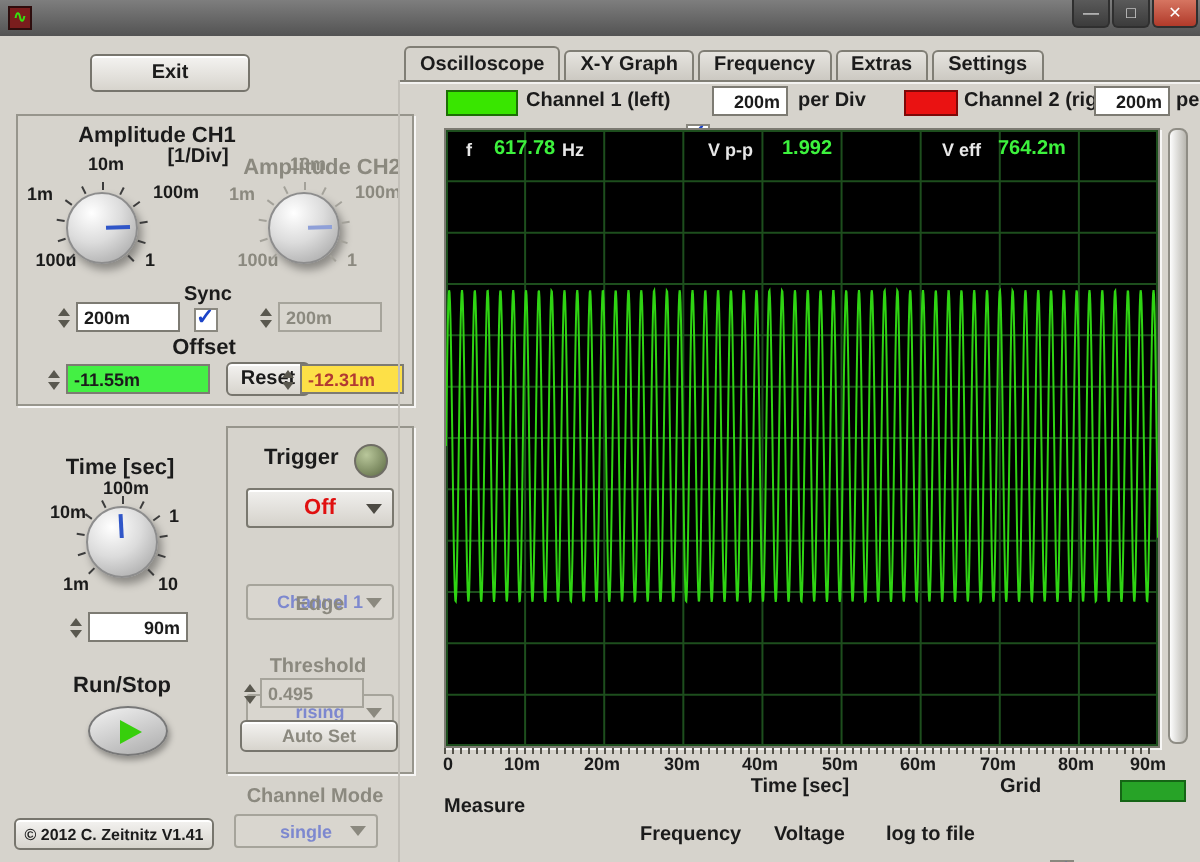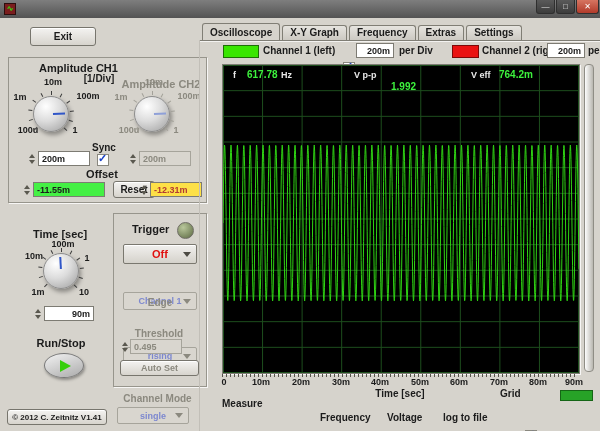--- a/index.html
+++ b/index.html
@@ -87,21 +87,21 @@
 
 <div id="win">
 
   <div id="titlebar">
     <div id="appicon">∿</div>
   </div>
   <div class="winbtn" id="btn-min" style="left:536px;width:19px;">—</div>
   <div class="winbtn" id="btn-max" style="left:556px;width:19px;">□</div>
   <div class="winbtn" id="btn-close" style="left:576px;width:23px;">✕</div>
 
-  <div class="btn abs" style="left:30px;top:27px;width:66px;height:19px;">Exit</div>
+  <div class="btn abs" style="left:45px;top:27px;width:80px;height:19px;">Exit</div>
 
   <div class="gbox abs" style="left:8px;top:57px;width:197px;height:144px;text-decoration:underline;">
     <div class="lbl abs ctr" style="left:12px;top:4px;width:115px;font-size:11px;">Amplitude CH1</div>
     <div class="lbl abs ctr" style="left:55px;top:15px;width:70px;">[1/Div]</div>
     <div class="lbl abs ctr dis" style="left:112px;top:20px;width:80px;font-size:11px;">Amplitude CH2</div>
 
     <div class="klbl" style="left:33px;top:19px;width:22px;">10m</div>
     <div class="klbl" style="left:66px;top:33px;width:26px;">100m</div>
     <div class="klbl" style="left:60px;top:67px;width:12px;">1</div>
     <div class="klbl" style="left:6px;top:67px;width:26px;">100u</div>
@@ -281,21 +281,21 @@
         <line x1="0" x2="356" y1="231" y2="231" stroke="#1d4e1d"></line>
         <line x1="0" x2="356" y1="256.6666666666667" y2="256.6666666666667" stroke="#1d4e1d"></line>
         <line x1="0" x2="356" y1="282.3333333333333" y2="282.3333333333333" stroke="#1d4e1d"></line>
         <line x1="0" x2="356" y1="307.5" y2="307.5" stroke="#1d4e1d"></line>
         <polyline points="0.00,158.00 0.22,141.12 0.45,125.05 0.67,110.53 0.89,98.28 1.11,88.85 1.33,82.71 1.56,80.15 1.78,81.28 2.00,86.06 2.23,94.25 2.45,105.47 2.67,119.18 2.89,134.74 3.12,151.40 3.34,168.38 3.56,184.86 3.78,200.07 4.00,213.28 4.23,223.86 4.45,231.32 4.67,235.30 4.90,235.60 5.12,232.23 5.34,225.32 5.56,215.22 5.79,202.41 6.01,187.48 6.23,171.16 6.45,154.21 6.67,137.44 6.90,121.65 7.12,107.58 7.34,95.91 7.57,87.19 7.79,81.83 8.01,80.08 8.23,82.04 8.46,87.60 8.68,96.51 8.90,108.34 9.12,122.52 9.34,138.39 9.57,155.19 9.79,172.13 10.01,188.39 10.24,203.21 10.46,215.89 10.68,225.81 10.90,232.52 11.13,235.69 11.35,235.17 11.57,230.98 11.79,223.33 12.02,212.58 12.24,199.24 12.46,183.94 12.68,167.40 12.90,150.42 13.13,133.80 13.35,118.33 13.57,104.75 13.79,93.69 14.02,85.69 14.24,81.12 14.46,80.20 14.69,82.97 14.91,89.31 15.13,98.91 15.35,111.32 15.57,125.94 15.80,142.09 16.02,158.99 16.24,175.84 16.46,191.85 16.69,206.25 16.91,218.36 17.13,227.60 17.36,233.54 17.58,235.89 17.80,234.55 18.02,229.57 18.24,221.19 18.47,209.81 18.69,195.97 18.91,180.33 19.13,163.62 19.36,146.66 19.58,130.23 19.80,115.12 20.03,102.04 20.25,91.62 20.47,84.36 20.69,80.59 20.91,80.50 21.14,84.09 21.36,91.19 21.58,101.46 21.80,114.41 22.03,129.44 22.25,145.82 22.47,162.78 22.70,179.51 22.92,195.23 23.14,209.17 23.36,220.69 23.59,229.23 23.81,234.38 24.03,235.91 24.25,233.74 24.48,227.98 24.70,218.89 24.92,206.91 25.14,192.61 25.36,176.66 25.59,159.83 25.81,142.91 26.03,126.71 26.25,112.00 26.48,99.47 26.70,89.72 26.92,83.21 27.14,80.25 27.37,80.98 27.59,85.38 27.81,93.22 28.04,104.13 28.26,117.61 28.48,133.00 28.70,149.58 28.93,166.56 29.15,183.14 29.37,198.52 29.59,211.97 29.82,222.87 30.04,230.68 30.26,235.04 30.48,235.75 30.70,232.76 30.93,226.23 31.15,216.45 31.37,203.90 31.59,189.17 31.82,172.96 32.04,156.04 32.26,139.21 32.48,123.28 32.71,108.99 32.93,97.03 33.15,87.97 33.38,82.23 33.60,80.09 33.82,81.65 34.04,86.84 34.27,95.40 34.49,106.94 34.71,120.90 34.93,136.63 35.16,153.37 35.38,170.32 35.60,186.70 35.82,201.71 36.05,214.65 36.27,224.89 36.49,231.96 36.71,235.52 36.93,235.40 37.16,231.60 37.38,224.31 37.60,213.87 37.82,200.78 38.05,185.65 38.27,169.22 38.49,152.25 38.71,135.55 38.94,119.92 39.16,106.10 39.38,94.74 39.61,86.39 39.83,81.44 40.05,80.12 40.27,82.50 40.50,88.47 40.72,97.74 40.94,109.87 41.16,124.28 41.39,140.30 41.61,157.16 41.83,174.06 42.05,190.19 42.27,204.80 42.50,217.19 42.72,226.76 42.94,233.07 43.16,235.82 43.39,234.87 43.61,230.27 43.83,222.24 44.05,211.16 44.28,197.55 44.50,182.07 44.72,165.45 44.95,148.47 45.17,131.94 45.39,116.65 45.61,103.33 45.84,92.60 46.06,84.98 46.28,80.82 46.50,80.33 46.73,83.53 46.95,90.26 47.17,100.21 47.39,112.91 47.62,127.74 47.84,144.02 48.06,160.95 48.28,177.75 48.51,193.61 48.73,207.78 48.95,219.58 49.17,228.47 49.40,234.00 49.62,235.93 49.84,234.15 50.06,228.76 50.28,220.02 50.51,208.32 50.73,194.24 50.95,178.43 51.17,161.66 51.40,144.71 51.62,128.40 51.84,113.49 52.06,100.69 52.29,90.61 52.51,83.74 52.73,80.39 52.95,80.73 53.18,84.73 53.40,92.22 53.62,102.83 53.84,116.06 54.07,131.28 54.29,147.77 54.51,164.74 54.73,181.40 54.96,196.94 55.18,210.64 55.40,221.84 55.63,230.00 55.85,234.75 56.07,235.85 56.29,233.26 56.52,227.09 56.74,217.64 56.96,205.36 57.18,190.84 57.41,174.75 57.63,157.87 57.85,140.99 58.07,124.92 58.30,110.42 58.52,98.19 58.74,88.79 58.96,82.68 59.19,80.14 59.41,81.31 59.63,86.11 59.85,94.33 60.08,105.57 60.30,119.30 60.52,134.87 60.74,151.54 60.97,168.52 61.19,184.99 61.41,200.18 61.63,213.38 61.85,223.94 62.08,231.37 62.30,235.32 62.52,235.59 62.74,232.18 62.97,225.25 63.19,215.13 63.41,202.29 63.63,187.36 63.86,171.02 64.08,154.07 64.30,137.31 64.52,121.53 64.75,107.48 64.97,95.83 65.19,87.13 65.41,81.80 65.64,80.08 65.86,82.07 66.08,87.66 66.30,96.59 66.53,108.44 66.75,122.64 66.97,138.52 67.20,155.33 67.42,172.26 67.64,188.52 67.86,203.33 68.09,215.98 68.31,225.88 68.53,232.56 68.75,235.70 68.98,235.15 69.20,230.93 69.42,223.26 69.64,212.48 69.87,199.12 70.09,183.80 70.31,167.27 70.53,150.29 70.76,133.67 70.98,118.22 71.20,104.65 71.42,93.61 71.65,85.64 71.87,81.09 72.09,80.21 72.31,83.01 72.53,89.38 72.76,99.00 72.98,111.43 73.20,126.07 73.42,142.22 73.65,159.13 73.87,175.98 74.09,191.97 74.31,206.36 74.54,218.45 74.76,227.66 74.98,233.58 75.20,235.90 75.43,234.52 75.65,229.51 75.87,221.11 76.09,209.70 76.32,195.85 76.54,180.19 76.76,163.49 76.98,146.52 77.21,130.10 77.43,115.00 77.65,101.94 77.88,91.55 78.10,84.31 78.32,80.58 78.54,80.51 78.77,84.13 78.99,91.26 79.21,101.55 79.43,114.53 79.66,129.57 79.88,145.96 80.10,162.92 80.32,179.65 80.55,195.35 80.77,209.28 80.99,220.77 81.21,229.28 81.44,234.41 81.66,235.91 81.88,233.71 82.10,227.92 82.33,218.80 82.55,206.80 82.77,192.49 82.99,176.53 83.22,159.69 83.44,142.78 83.66,126.59 83.88,111.89 84.10,99.38 84.33,89.65 84.55,83.17 84.77,80.24 84.99,81.01 85.22,85.43 85.44,93.29 85.66,104.23 85.88,117.73 86.11,133.13 86.33,149.72 86.55,166.70 86.77,183.27 87.00,198.64 87.22,212.07 87.44,222.94 87.66,230.73 87.89,235.07 88.11,235.74 88.33,232.72 88.55,226.16 88.78,216.36 89.00,203.79 89.22,189.04 89.44,172.82 89.67,155.90 89.89,139.08 90.11,123.15 90.33,108.88 90.56,96.95 90.78,87.91 91.00,82.20 91.22,80.09 91.45,81.68 91.67,86.89 91.89,95.48 92.11,107.04 92.34,121.02 92.56,136.76 92.78,153.50 93.00,170.46 93.23,186.83 93.45,201.83 93.67,214.74 93.89,224.96 94.12,232.01 94.34,235.54 94.56,235.38 94.78,231.56 95.01,224.24 95.23,213.77 95.45,200.66 95.67,185.52 95.90,169.08 96.12,152.11 96.34,135.42 96.56,119.80 96.79,105.99 97.01,94.66 97.23,86.33 97.45,81.41 97.68,80.12 97.90,82.53 98.12,88.53 98.34,97.82 98.57,109.98 98.79,124.41 99.01,140.44 99.23,157.30 99.46,174.19 99.68,190.32 99.90,204.91 100.13,217.28 100.35,226.83 100.57,233.11 100.79,235.82 101.02,234.85 101.24,230.22 101.46,222.16 101.68,211.06 101.91,197.44 102.13,181.94 102.35,165.31 102.57,148.33 102.80,131.81 103.02,116.54 103.24,103.23 103.46,92.53 103.69,84.93 103.91,80.80 104.13,80.34 104.35,83.57 104.58,90.33 104.80,100.31 105.02,113.02 105.24,127.87 105.47,144.15 105.69,161.09 105.91,177.88 106.13,193.73 106.36,207.89 106.58,219.67 106.80,228.52 107.02,234.03 107.25,235.93 107.47,234.12 107.69,228.71 107.91,219.93 108.14,208.22 108.36,194.12 108.58,178.30 108.80,161.52 109.03,144.58 109.25,128.27 109.47,113.37 109.69,100.60 109.92,90.55 110.14,83.70 110.36,80.38 110.58,80.75 110.81,84.78 111.03,92.29 111.25,102.93 111.47,116.17 111.69,131.41 111.92,147.90 112.14,164.88 112.36,181.53 112.58,197.06 112.81,210.74 113.03,221.92 113.25,230.06 113.47,234.77 113.70,235.85 113.92,233.22 114.14,227.03 114.36,217.55 114.59,205.25 114.81,190.71 115.03,174.61 115.25,157.73 115.48,140.85 115.70,124.80 115.92,110.32 116.14,98.10 116.37,88.73 116.59,82.64 116.81,80.14 117.03,81.33 117.26,86.17 117.48,94.41 117.70,105.67 117.92,119.42 118.15,135.01 118.37,151.68 118.59,168.65 118.81,185.12 119.04,200.30 119.26,213.47 119.48,224.01 119.70,231.41 119.93,235.33 120.15,235.58 120.37,232.14 120.59,225.18 120.82,215.04 121.04,202.18 121.26,187.23 121.48,170.89 121.71,153.93 121.93,137.17 122.15,121.40 122.38,107.37 122.60,95.74 122.82,87.07 123.04,81.77 123.27,80.08 123.49,82.10 123.71,87.72 123.93,96.68 124.16,108.55 124.38,122.77 124.60,138.66 124.82,155.47 125.05,172.40 125.27,188.65 125.49,203.44 125.71,216.07 125.94,225.95 126.16,232.60 126.38,235.71 126.60,235.13 126.83,230.89 127.05,223.18 127.27,212.38 127.49,199.00 127.72,183.67 127.94,167.13 128.16,150.15 128.38,133.54 128.61,118.10 128.83,104.55 129.05,93.53 129.27,85.58 129.50,81.07 129.72,80.21 129.94,83.05 130.16,89.44 130.39,99.09 130.61,111.54 130.83,126.19 131.05,142.36 131.28,159.26 131.50,176.11 131.72,192.10 131.94,206.47 132.17,218.53 132.39,227.73 132.61,233.61 132.83,235.90 133.06,234.49 133.28,229.46 133.50,221.02 133.72,209.60 133.94,195.73 134.17,180.06 134.39,163.35 134.61,146.38 134.83,129.97 135.06,114.88 135.28,101.85 135.50,91.48 135.72,84.27 135.95,80.56 136.17,80.53 136.39,84.18 136.61,91.33 136.84,101.65 137.06,114.64 137.28,129.70 137.50,146.09 137.73,163.06 137.95,179.78 138.17,195.47 138.39,209.38 138.62,220.85 138.84,229.34 139.06,234.44 139.28,235.91 139.51,233.68 139.73,227.86 139.95,218.72 140.17,206.70 140.40,192.36 140.62,176.40 140.84,159.56 141.06,142.64 141.29,126.46 141.51,111.77 141.73,99.28 141.95,89.58 142.18,83.13 142.40,80.23 142.62,81.03 142.84,85.48 143.07,93.37 143.29,104.33 143.51,117.85 143.73,133.26 143.96,149.86 144.18,166.84 144.40,183.40 144.63,198.75 144.85,212.17 145.07,223.02 145.29,230.78 145.52,235.09 145.74,235.73 145.96,232.68 146.18,226.09 146.41,216.27 146.63,203.67 146.85,188.91 147.07,172.69 147.30,155.76 147.52,138.94 147.74,123.03 147.96,108.77 148.19,96.86 148.41,87.85 148.63,82.17 148.85,80.09 149.08,81.71 149.30,86.95 149.52,95.57 149.74,107.15 149.97,121.15 150.19,136.89 150.41,153.64 150.63,170.60 150.86,186.96 151.08,201.94 151.30,214.84 151.52,225.04 151.75,232.05 151.97,235.55 152.19,235.37 152.41,231.51 152.64,224.17 152.86,213.68 153.08,200.55 153.30,185.39 153.53,168.94 153.75,151.97 153.97,135.28 154.19,119.68 154.42,105.89 154.64,94.58 154.86,86.28 155.08,81.38 155.31,80.13 155.53,82.57 155.75,88.59 155.97,97.91 156.19,110.08 156.42,124.53 156.64,140.57 156.86,157.44 157.08,174.33 157.31,190.44 157.53,205.02 157.75,217.37 157.97,226.89 158.20,233.15 158.42,235.83 158.64,234.82 158.86,230.17 159.09,222.08 159.31,210.96 159.53,197.32 159.75,181.81 159.98,165.17 160.20,148.19 160.42,131.68 160.64,116.42 160.87,103.13 161.09,92.45 161.31,84.88 161.53,80.78 161.76,80.35 161.98,83.61 162.20,90.40 162.42,100.40 162.65,113.13 162.87,128.00 163.09,144.29 163.31,161.23 163.54,178.02 163.76,193.86 163.98,207.99 164.20,219.75 164.43,228.58 164.65,234.06 164.87,235.93 165.09,234.09 165.32,228.65 165.54,219.85 165.76,208.11 165.98,193.99 166.21,178.17 166.43,161.38 166.65,144.44 166.88,128.14 167.10,113.26 167.32,100.50 167.54,90.48 167.77,83.66 167.99,80.37 168.21,80.76 168.43,84.83 168.66,92.37 168.88,103.02 169.10,116.29 169.32,131.54 169.55,148.04 169.77,165.02 169.99,181.66 170.21,197.18 170.44,210.84 170.66,221.99 170.88,230.11 171.10,234.80 171.33,235.84 171.55,233.19 171.77,226.96 171.99,217.47 172.22,205.14 172.44,190.58 172.66,174.48 172.88,157.59 173.11,140.72 173.33,124.67 173.55,110.21 173.77,98.01 174.00,88.66 174.22,82.61 174.44,80.13 174.66,81.36 174.89,86.22 175.11,94.49 175.33,105.78 175.55,119.54 175.78,135.14 176.00,151.82 176.22,168.79 176.44,185.25 176.67,200.42 176.89,213.57 177.11,224.08 177.33,231.46 177.56,235.35 177.78,235.57 178.00,232.10 178.22,225.11 178.44,214.94 178.67,202.07 178.89,187.10 179.11,170.75 179.34,153.80 179.56,137.04 179.78,121.28 180.00,107.27 180.22,95.66 180.45,87.01 180.67,81.74 180.89,80.09 181.12,82.13 181.34,87.78 181.56,96.76 181.78,108.66 182.00,122.89 182.23,138.79 182.45,155.61 182.67,172.53 182.90,188.77 183.12,203.55 183.34,216.16 183.56,226.02 183.78,232.64 184.01,235.72 184.23,235.11 184.45,230.84 184.68,223.11 184.90,212.28 185.12,198.88 185.34,183.54 185.56,166.99 185.79,150.01 186.01,133.41 186.23,117.98 186.46,104.45 186.68,93.46 186.90,85.53 187.12,81.05 187.34,80.22 187.57,83.09 187.79,89.51 188.01,99.18 188.24,111.65 188.46,126.32 188.68,142.49 188.90,159.40 189.13,176.25 189.35,192.22 189.57,206.57 189.79,218.62 190.01,227.79 190.24,233.64 190.46,235.90 190.68,234.47 190.91,229.40 191.13,220.94 191.35,209.50 191.57,195.61 191.79,179.93 192.02,163.21 192.24,146.25 192.46,129.84 192.69,114.77 192.91,101.75 193.13,91.41 193.35,84.22 193.57,80.54 193.80,80.54 194.02,84.22 194.24,91.40 194.47,101.74 194.69,114.76 194.91,129.82 195.13,146.23 195.35,163.19 195.58,179.91 195.80,195.59 196.02,209.48 196.25,220.93 196.47,229.39 196.69,234.46 196.91,235.91 197.13,233.65 197.36,227.80 197.58,218.63 197.80,206.59 198.03,192.24 198.25,176.26 198.47,159.42 198.69,142.51 198.91,126.33 199.14,111.66 199.36,99.19 199.58,89.52 199.81,83.09 200.03,80.22 200.25,81.05 200.47,85.53 200.69,93.45 200.92,104.43 201.14,117.96 201.36,133.40 201.59,150.00 201.81,166.97 202.03,183.53 202.25,198.87 202.47,212.27 202.70,223.10 202.92,230.83 203.14,235.11 203.37,235.72 203.59,232.64 203.81,226.02 204.03,216.17 204.25,203.56 204.48,188.79 204.70,172.55 204.92,155.62 205.15,138.81 205.37,122.90 205.59,108.67 205.81,96.77 206.03,87.79 206.26,82.14 206.48,80.09 206.70,81.74 206.93,87.01 207.15,95.65 207.37,107.25 207.59,121.27 207.81,137.03 208.04,153.78 208.26,170.73 208.48,187.08 208.71,202.05 208.93,214.93 209.15,225.11 209.37,232.09 209.59,235.56 209.82,235.35 210.04,231.47 210.26,224.09 210.49,213.58 210.71,200.43 210.93,185.26 211.15,168.80 211.38,151.83 211.60,135.15 211.82,119.56 212.04,105.79 212.26,94.50 212.49,86.23 212.71,81.36 212.93,80.13 213.16,82.60 213.38,88.66 213.60,98.00 213.82,110.19 214.04,124.66 214.27,140.70 214.49,157.57 214.71,174.46 214.94,190.57 215.16,205.13 215.38,217.45 215.60,226.96 215.82,233.18 216.05,235.84 216.27,234.80 216.49,230.11 216.72,222.00 216.94,210.86 217.16,197.20 217.38,181.68 217.60,165.03 217.83,148.06 218.05,131.55 218.27,116.30 218.50,103.03 218.72,92.38 218.94,84.83 219.16,80.77 219.38,80.37 219.61,83.65 219.83,90.47 220.05,100.49 220.28,113.25 220.50,128.13 220.72,144.43 220.94,161.37 221.16,178.15 221.39,193.98 221.61,208.10 221.83,219.84 222.06,228.64 222.28,234.09 222.50,235.93 222.72,234.06 222.94,228.59 223.17,219.76 223.39,208.00 223.61,193.87 223.84,178.03 224.06,161.25 224.28,144.30 224.50,128.01 224.72,113.15 224.95,100.41 225.17,90.41 225.39,83.62 225.62,80.35 225.84,80.78 226.06,84.88 226.28,92.44 226.50,103.12 226.73,116.41 226.95,131.67 227.17,148.18 227.40,165.16 227.62,181.79 227.84,197.30 228.06,210.94 228.28,222.07 228.51,230.16 228.73,234.82 228.95,235.83 229.18,233.15 229.40,226.90 229.62,217.38 229.84,205.03 230.06,190.46 230.29,174.34 230.51,157.45 230.73,140.59 230.96,124.55 231.18,110.10 231.40,97.92 231.62,88.60 231.84,82.57 232.07,80.13 232.29,81.38 232.51,86.27 232.74,94.57 232.96,105.88 233.18,119.66 233.40,135.27 233.63,151.95 233.85,168.93 234.07,185.38 234.29,200.53 234.51,213.67 234.74,224.16 234.96,231.51 235.18,235.37 235.41,235.55 235.63,232.06 235.85,225.04 236.07,214.85 236.29,201.95 236.52,186.97 236.74,170.61 236.96,153.66 237.19,136.91 237.41,121.16 237.63,107.16 237.85,95.58 238.07,86.96 238.30,81.71 238.52,80.09 238.74,82.16 238.97,87.84 239.19,96.85 239.41,108.76 239.63,123.01 239.85,138.93 240.08,155.74 240.30,172.67 240.52,188.90 240.75,203.66 240.97,216.26 241.19,226.08 241.41,232.68 241.63,235.73 241.86,235.09 242.08,230.79 242.30,223.03 242.53,212.18 242.75,198.77 242.97,183.41 243.19,166.85 243.41,149.87 243.64,133.28 243.86,117.86 244.08,104.35 244.31,93.38 244.53,85.48 244.75,81.03 244.97,80.23 245.19,83.12 245.42,89.57 245.64,99.27 245.86,111.76 246.09,126.45 246.31,142.63 246.53,159.54 246.75,176.38 246.97,192.35 247.20,206.68 247.42,218.71 247.64,227.85 247.87,233.68 248.09,235.91 248.31,234.44 248.53,229.35 248.75,220.86 248.98,209.39 249.20,195.48 249.42,179.80 249.65,163.07 249.87,146.11 250.09,129.71 250.31,114.65 250.53,101.66 250.76,91.34 250.98,84.18 251.20,80.53 251.43,80.56 251.65,84.26 251.87,91.47 252.09,101.84 252.31,114.87 252.54,129.95 252.76,146.37 252.98,163.33 253.21,180.05 253.43,195.71 253.65,209.59 253.87,221.01 254.09,229.45 254.32,234.49 254.54,235.90 254.76,233.61 254.99,227.73 255.21,218.54 255.43,206.48 255.65,192.11 255.88,176.13 256.10,159.28 256.32,142.37 256.54,126.21 256.76,111.55 256.99,99.10 257.21,89.45 257.43,83.05 257.66,80.21 257.88,81.07 258.10,85.58 258.32,93.53 258.54,104.53 258.77,118.08 258.99,133.53 259.21,150.13 259.44,167.11 259.66,183.66 259.88,198.99 260.10,212.37 260.32,223.17 260.55,230.88 260.77,235.13 260.99,235.71 261.22,232.60 261.44,225.96 261.66,216.08 261.88,203.45 262.10,188.66 262.33,172.41 262.55,155.48 262.77,138.67 263.00,122.78 263.22,108.56 263.44,96.69 263.66,87.73 263.88,82.10 264.11,80.08 264.33,81.76 264.55,87.06 264.78,95.73 265.00,107.36 265.22,121.39 265.44,137.16 265.66,153.92 265.89,170.87 266.11,187.21 266.33,202.17 266.56,215.03 266.78,225.18 267.00,232.14 267.22,235.58 267.44,235.33 267.67,231.42 267.89,224.02 268.11,213.48 268.34,200.31 268.56,185.14 268.78,168.67 269.00,151.69 269.22,135.02 269.45,119.44 269.67,105.69 269.89,94.42 270.12,86.17 270.34,81.33 270.56,80.14 270.78,82.64 271.00,88.72 271.23,98.09 271.45,110.30 271.67,124.78 271.90,140.84 272.12,157.71 272.34,174.60 272.56,190.70 272.78,205.24 273.01,217.54 273.23,227.02 273.45,233.22 273.68,235.85 273.90,234.78 274.12,230.06 274.34,221.92 274.56,210.75 274.79,197.08 275.01,181.55 275.23,164.90 275.46,147.92 275.68,131.42 275.90,116.19 276.12,102.94 276.34,92.30 276.57,84.79 276.79,80.75 277.01,80.38 277.24,83.69 277.46,90.54 277.68,100.59 277.90,113.36 278.13,128.25 278.35,144.56 278.57,161.51 278.79,178.29 279.01,194.10 279.24,208.20 279.46,219.92 279.68,228.70 279.91,234.12 280.13,235.93 280.35,234.03 280.57,228.53 280.79,219.68 281.02,207.90 281.24,193.75 281.46,177.90 281.69,161.11 281.91,144.17 282.13,127.89 282.35,113.03 282.57,100.32 282.80,90.34 283.02,83.57 283.24,80.34 283.47,80.80 283.69,84.92 283.91,92.52 284.13,103.22 284.35,116.52 284.58,131.80 284.80,148.32 285.02,165.29 285.25,181.93 285.47,197.42 285.69,211.05 285.91,222.15 286.13,230.21 286.36,234.84 286.58,235.83 286.80,233.11 287.03,226.83 287.25,217.29 287.47,204.92 287.69,190.33 287.91,174.21 288.14,157.31 288.36,140.45 288.58,124.42 288.81,109.99 289.03,97.83 289.25,88.54 289.47,82.54 289.69,80.12 289.92,81.41 290.14,86.33 290.36,94.65 290.59,105.98 290.81,119.78 291.03,135.40 291.25,152.09 291.47,169.06 291.70,185.51 291.92,200.65 292.14,213.76 292.37,224.23 292.59,231.55 292.81,235.38 293.03,235.54 293.25,232.01 293.48,224.97 293.70,214.75 293.92,201.84 294.15,186.84 294.37,170.48 294.59,153.52 294.81,136.77 295.03,121.04 295.26,107.06 295.48,95.49 295.70,86.90 295.93,81.68 296.15,80.09 296.37,82.20 296.59,87.90 296.81,96.94 297.04,108.87 297.26,123.14 297.48,139.06 297.71,155.88 297.93,172.81 298.15,189.03 298.37,203.77 298.59,216.35 298.82,226.15 299.04,232.72 299.26,235.74 299.49,235.07 299.71,230.74 299.93,222.95 300.15,212.08 300.38,198.65 300.60,183.28 300.82,166.72 301.04,149.74 301.26,133.15 301.49,117.74 301.71,104.25 301.93,93.30 302.16,85.43 302.38,81.01 302.60,80.24 302.82,83.16 303.04,89.64 303.27,99.37 303.49,111.87 303.71,126.57 303.94,142.76 304.16,159.68 304.38,176.51 304.60,192.47 304.82,206.79 305.05,218.79 305.27,227.91 305.49,233.71 305.72,235.91 305.94,234.41 306.16,229.29 306.38,220.78 306.60,209.29 306.83,195.36 307.05,179.66 307.27,162.93 307.50,145.97 307.72,129.58 307.94,114.54 308.16,101.56 308.38,91.26 308.61,84.14 308.83,80.52 309.05,80.57 309.28,84.31 309.50,91.54 309.72,101.93 309.94,114.99 310.16,130.08 310.39,146.50 310.61,163.47 310.83,180.18 311.06,195.83 311.28,209.69 311.50,221.10 311.72,229.50 311.94,234.52 312.17,235.90 312.39,233.58 312.61,227.67 312.84,218.46 313.06,206.37 313.28,191.99 313.50,175.99 313.72,159.14 313.95,142.24 314.17,126.08 314.39,111.44 314.62,99.01 314.84,89.38 315.06,83.02 315.28,80.21 315.50,81.09 315.73,85.63 315.95,93.60 316.17,104.64 316.40,118.20 316.62,133.66 316.84,150.27 317.06,167.25 317.28,183.79 317.51,199.11 317.73,212.47 317.95,223.25 318.18,230.93 318.40,235.15 318.62,235.70 318.84,232.56 319.06,225.89 319.29,215.99 319.51,203.34 319.73,188.53 319.96,172.28 320.18,155.35 320.40,138.54 320.62,122.66 320.84,108.45 321.07,96.60 321.29,87.67 321.51,82.07 321.74,80.08 321.96,81.79 322.18,87.12 322.40,95.82 322.63,107.46 322.85,121.51 323.07,137.29 323.29,154.06 323.51,171.01 323.74,187.34 323.96,202.28 324.18,215.12 324.41,225.25 324.63,232.18 324.85,235.59 325.07,235.32 325.29,231.37 325.52,223.95 325.74,213.39 325.96,200.20 326.19,185.01 326.41,168.53 326.63,151.56 326.85,134.89 327.07,119.32 327.30,105.58 327.52,94.34 327.74,86.12 327.97,81.31 328.19,80.14 328.41,82.67 328.63,88.78 328.85,98.18 329.08,110.41 329.30,124.91 329.52,140.97 329.75,157.85 329.97,174.73 330.19,190.82 330.41,205.35 330.63,217.63 330.86,227.08 331.08,233.25 331.30,235.85 331.53,234.75 331.75,230.01 331.97,221.85 332.19,210.65 332.41,196.96 332.64,181.41 332.86,164.76 333.08,147.78 333.31,131.29 333.53,116.07 333.75,102.84 333.97,92.23 334.19,84.74 334.42,80.73 334.64,80.39 334.86,83.73 335.09,90.61 335.31,100.68 335.53,113.47 335.75,128.38 335.97,144.70 336.20,161.64 336.42,178.42 336.64,194.22 336.87,208.31 337.09,220.01 337.31,228.76 337.53,234.15 337.75,235.93 337.98,234.00 338.20,228.47 338.42,219.59 338.65,207.79 338.87,193.62 339.09,177.77 339.31,160.97 339.53,144.03 339.76,127.76 339.98,112.92 340.20,100.22 340.43,90.27 340.65,83.53 340.87,80.33 341.09,80.82 341.31,84.97 341.54,92.59 341.76,103.32 341.98,116.64 342.21,131.93 342.43,148.45 342.65,165.43 342.87,182.06 343.09,197.54 343.32,211.15 343.54,222.23 343.76,230.26 343.99,234.87 344.21,235.82 344.43,233.08 344.65,226.77 344.88,217.20 345.10,204.81 345.32,190.21 345.54,174.07 345.76,157.17 345.99,140.32 346.21,124.30 346.43,109.88 346.66,97.75 346.88,88.47 347.10,82.50 347.32,80.12 347.54,81.43 347.77,86.38 347.99,94.73 348.21,106.09 348.44,119.91 348.66,135.53 348.88,152.23 349.10,169.20 349.32,185.64 349.55,200.76 349.77,213.86 349.99,224.30 350.22,231.60 350.44,235.40 350.66,235.52 350.88,231.97 351.10,224.90 351.33,214.66 351.55,201.72 351.77,186.71 352.00,170.34 352.22,153.38 352.44,136.64 352.66,120.92 352.88,106.95 353.11,95.41 353.33,86.84 353.55,81.65 353.78,80.09 354.00,82.23 354.22,87.96 354.44,97.02 354.66,108.98 354.89,123.26 355.11,139.19 355.33,156.02 355.56,172.94 355.78,189.15 356.00,203.89" fill="none" stroke="#2fd413" stroke-width="1"></polyline>
       </svg>
     <div class="meas" style="left:10px;">f</div>
     <div class="meas val" style="left:24px;top:4px;">617.78</div>
     <div class="meas" style="left:58px;">Hz</div>
     <div class="meas" style="left:131px;">V p-p</div>
-    <div class="meas val" style="left:168px;top:16px;">1.992</div>
+    <div class="meas val" style="left:168px;top:4px;">1.992</div>
     <div class="meas" style="left:248px;">V eff</div>
     <div class="meas val" style="left:276px;top:4px;">764.2m</div>
   </div>
   <div id="vslider"></div>
 
   <div id="tickstrip"></div>
   <div class="xtick" style="left:224px;">0</div>
   <div class="xtick" style="left:261px;">10m</div>
   <div class="xtick" style="left:301px;">20m</div>
   <div class="xtick" style="left:341px;">30m</div>

